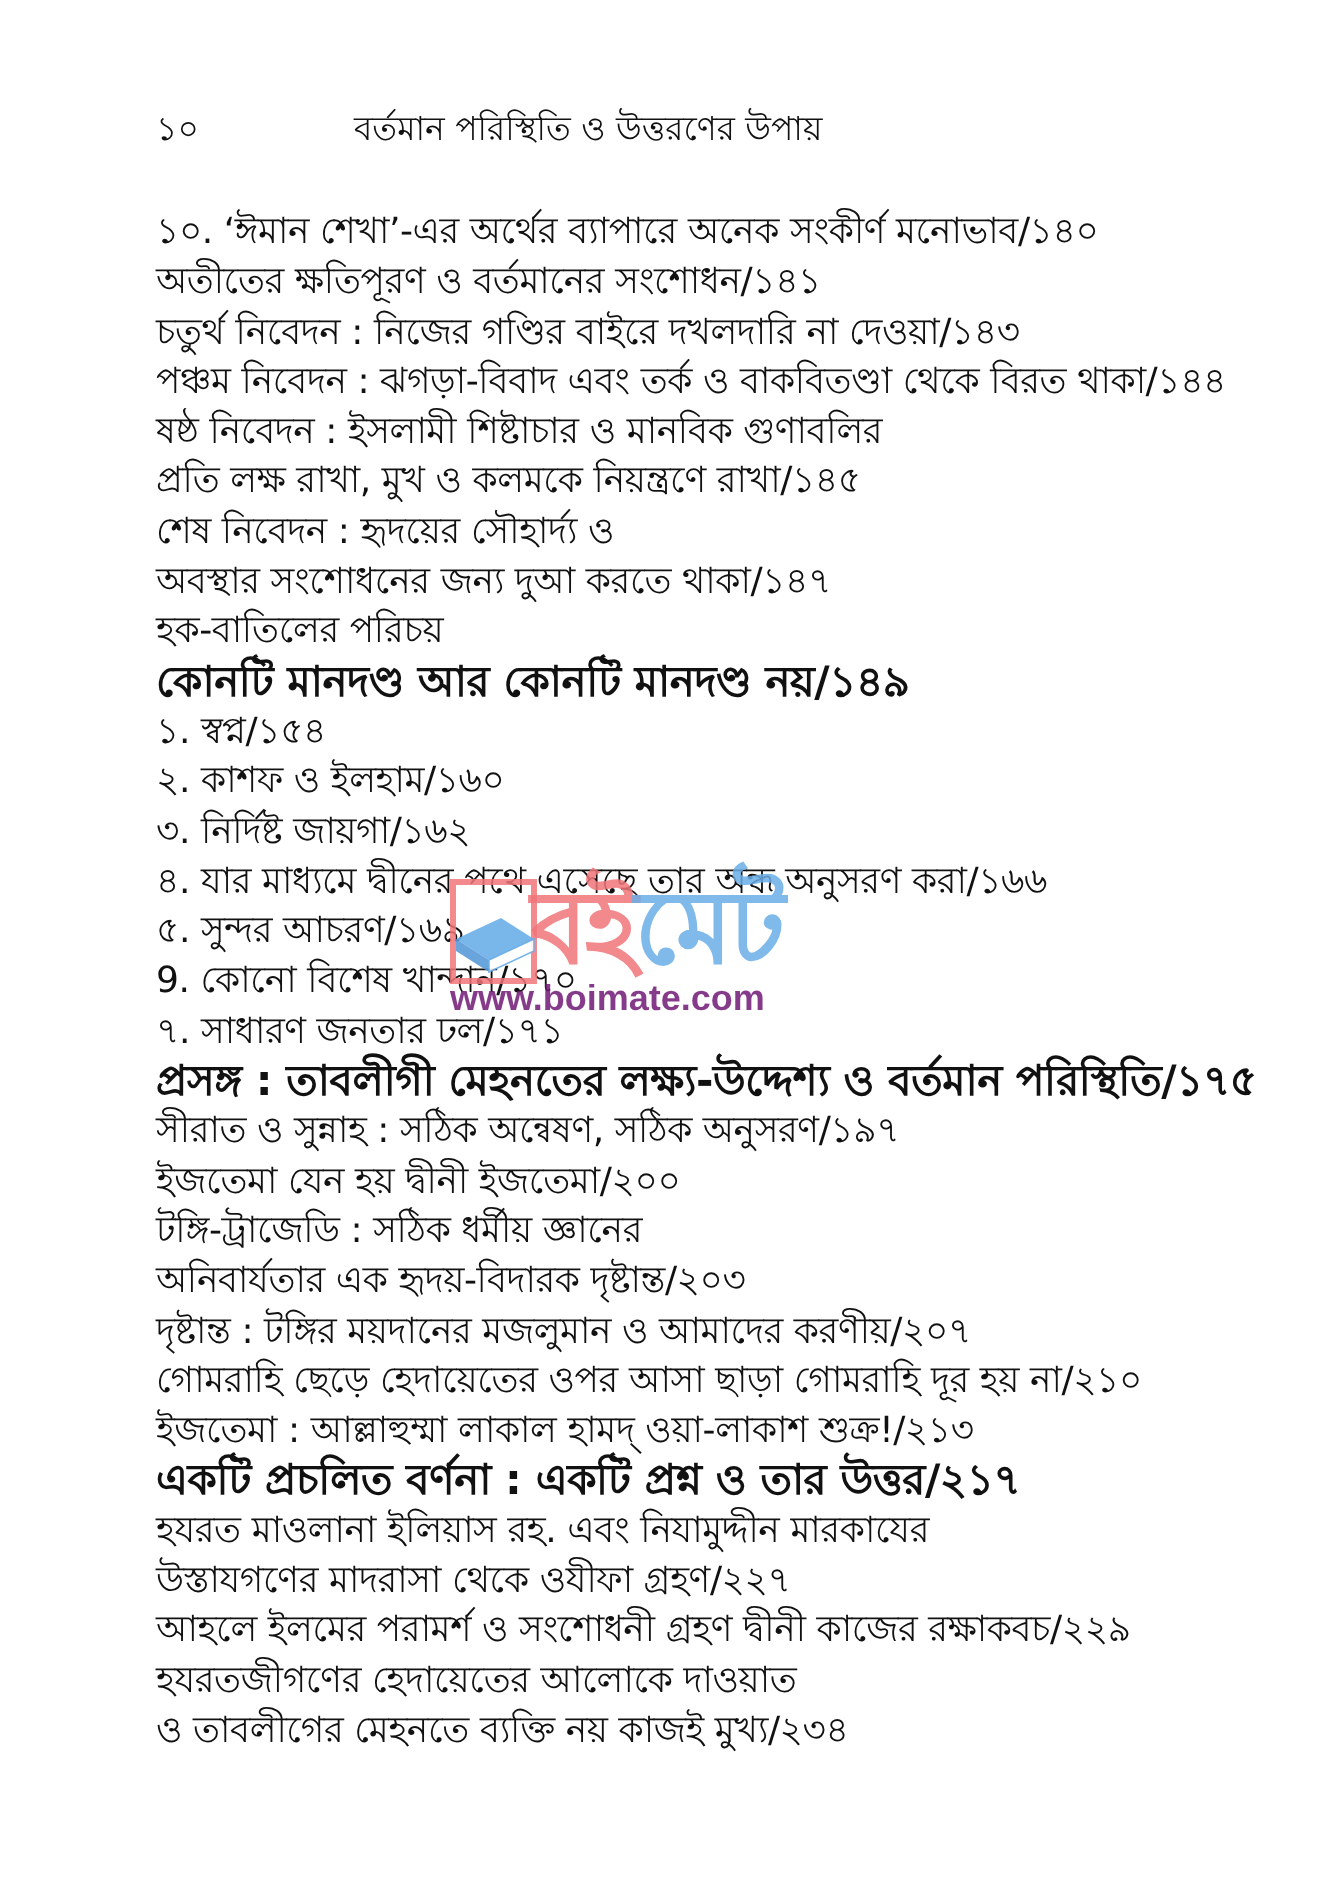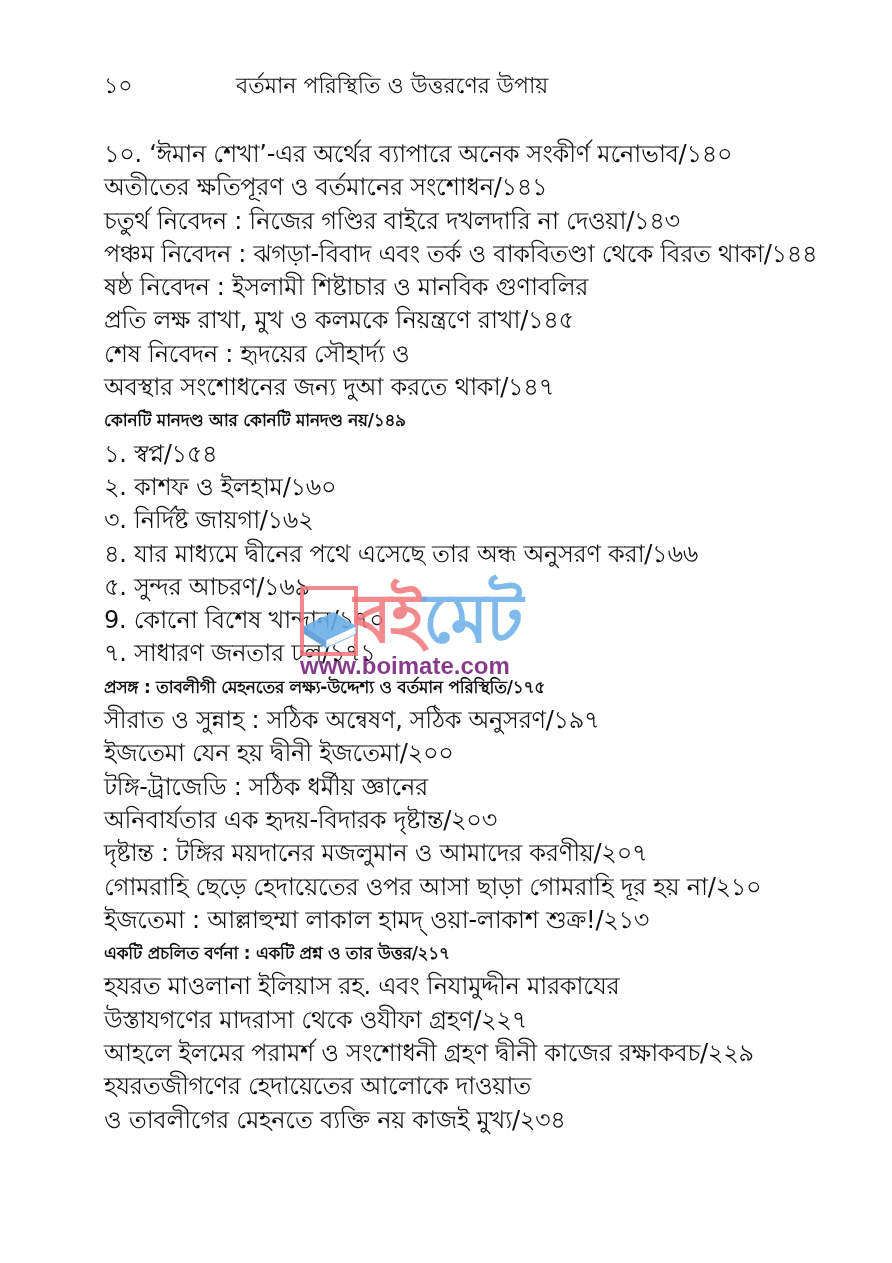--- a/index.html
+++ b/index.html
@@ -9,21 +9,21 @@
   }
   .page { position: absolute; left: 0; top: 0; width: 744px; height: 1263px; }
   .header { position: absolute; top: 64px; left: 104px; height: 40px; font-size: 22px; }
   .page-num { position: absolute; left: 0; top: 4px; }
   .running-title { position: absolute; left: 116px; top: 4px; white-space: nowrap; margin-left: 16px; }
   .toc { position: absolute; left: 104px; top: 138px; width: 720px; }
   .toc-line {
     height: 33.3px; line-height: 33.3px; font-size: 24px; white-space: nowrap;
     letter-spacing: -0.3px;
   }
-  .toc-line.bold { font-weight: bold; font-size: 17px; }
+  .toc-line.bold { font-weight: bold; font-size: 28px; }
   .watermark { position: absolute; left: 296px; top: 572px; width: 270px; height: 110px; pointer-events: none; text-align: right; }
   .wm-book { position: absolute; left: 4px; top: 14px; width: 58px; height: 70px; }
   .wm-logo { position: absolute; left: 58px; top: -6px; font-size: 68px; font-weight: bold; white-space: nowrap; letter-spacing: -2px; }
   .wm-logo .a { color: #f0767a; opacity: 0.85; }
   .wm-logo .b { color: #6aaee8; opacity: 0.85; }
   .wm-url { position: absolute; left: 4px; top: 80px; font-size: 24px; font-weight: bold; color: #701a75; opacity: 0.85; white-space: nowrap; font-family: "Liberation Sans", sans-serif; }
 </style>
 </head>
 <body>
 
@@ -35,20 +35,21 @@
 
   <div class="toc" id="toc">
       <div class="toc-line">১০. ‘ঈমান শেখা’-এর অর্থের ব্যাপারে অনেক সংকীর্ণ মনোভাব/১৪০</div>
       <div class="toc-line">অতীতের ক্ষতিপূরণ ও বর্তমানের সংশোধন/১৪১</div>
       <div class="toc-line">চতুর্থ নিবেদন : নিজের গণ্ডির বাইরে দখলদারি না  দেওয়া/১৪৩</div>
       <div class="toc-line">পঞ্চম নিবেদন :  ঝগড়া-বিবাদ এবং তর্ক ও বাকবিতণ্ডা থেকে বিরত থাকা/১৪৪</div>
       <div class="toc-line">ষষ্ঠ নিবেদন : ইসলামী শিষ্টাচার ও মানবিক গুণাবলির</div>
       <div class="toc-line">প্রতি লক্ষ রাখা, মুখ ও কলমকে নিয়ন্ত্রণে রাখা/১৪৫</div>
       <div class="toc-line">শেষ নিবেদন : হৃদয়ের সৌহার্দ্য ও</div>
       <div class="toc-line">অবস্থার সংশোধনের জন্য দুআ করতে থাকা/১৪৭</div>
+      <div class="toc-line">হক-বাতিলের পরিচয়</div>
       <div class="toc-line bold">কোনটি মানদণ্ড আর কোনটি মানদণ্ড নয়/১৪৯</div>
       <div class="toc-line">১. স্বপ্ন/১৫৪</div>
       <div class="toc-line">২. কাশফ ও ইলহাম/১৬০</div>
       <div class="toc-line">৩. নির্দিষ্ট জায়গা/১৬২</div>
       <div class="toc-line">৪. যার মাধ্যমে দ্বীনের পথে এসেছে তার অন্ধ অনুসরণ করা/১৬৬</div>
       <div class="toc-line">৫. সুন্দর আচরণ/১৬৯</div>
       <div class="toc-line">9. কোনো বিশেষ খান্দান/১৭০</div>
       <div class="toc-line">৭. সাধারণ জনতার ঢল/১৭১</div>
       <div class="toc-line bold">প্রসঙ্গ : তাবলীগী মেহনতের লক্ষ্য-উদ্দেশ্য ও বর্তমান পরিস্থিতি/১৭৫</div>
       <div class="toc-line">সীরাত ও সুন্নাহ : সঠিক অন্বেষণ, সঠিক অনুসরণ/১৯৭</div>

